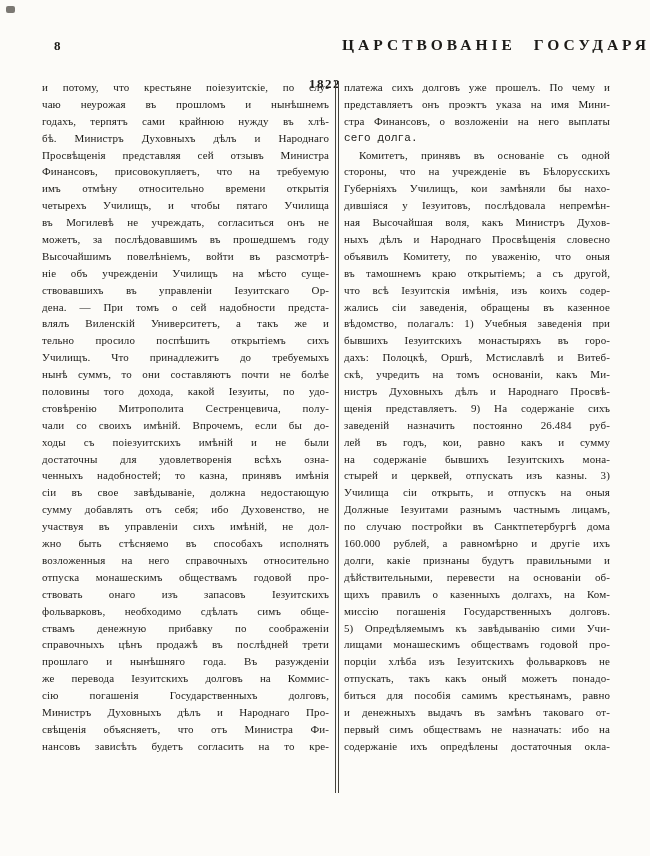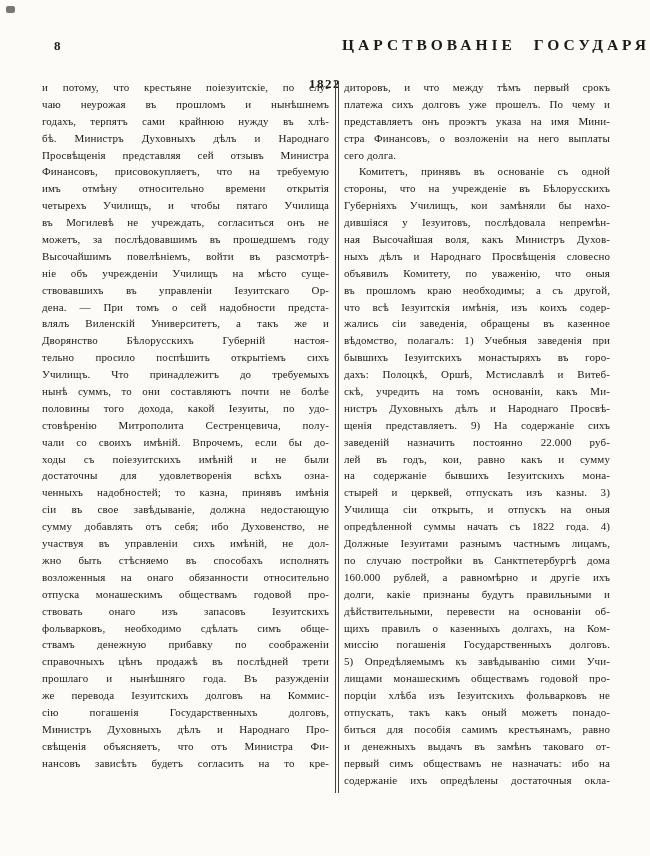--- a/index.html
+++ b/index.html
@@ -58,20 +58,21 @@
   .line {
     text-align: justify;
     text-align-last: justify;
     -moz-text-align-last: justify;
     text-justify: inter-word;
     white-space: normal;
     height: 16.9px; overflow: hidden;
   }
   .line.para-end {
     text-align-last: left;
+    font-family: Liberation Mono, monospace;
     -moz-text-align-last: left;
   }
   .line.indent { text-indent: 15px; }
 </style>
 </head>
 <body>
 
 <div class="page">
   <div class="scan-speck"></div>
 
@@ -91,76 +92,73 @@
         <div class="line">Финансовъ, присовокупляетъ, что на требуемую</div>
         <div class="line">имъ отмѣну относительно времени открытія</div>
         <div class="line">четырехъ Училищъ, и чтобы пятаго Училища</div>
         <div class="line">въ Могилевѣ не учреждать, согласиться онъ не</div>
         <div class="line">можетъ, за послѣдовавшимъ въ прошедшемъ году</div>
         <div class="line">Высочайшимъ повелѣніемъ, войти въ разсмотрѣ-</div>
         <div class="line">ніе объ учрежденіи Училищъ на мѣсто суще-</div>
         <div class="line">ствовавшихъ въ управленіи Іезуитскаго Ор-</div>
         <div class="line">дена. — При томъ о сей надобности предста-</div>
         <div class="line">влялъ Виленскій Университетъ, а такъ же и</div>
-        <div class="line">Дворянство Бѣлорусскихъ Губерній настоя-</div>
         <div class="line">тельно просило поспѣшить открытіемъ сихъ</div>
         <div class="line">Училищъ. Что принадлежитъ до требуемыхъ</div>
         <div class="line">нынѣ суммъ, то они составляютъ почти не болѣе</div>
         <div class="line">половины того дохода, какой Іезуиты, по удо-</div>
         <div class="line">стовѣренію Митрополита Сестренцевича, полу-</div>
         <div class="line">чали со своихъ имѣній. Впрочемъ, если бы до-</div>
         <div class="line">ходы съ поіезуитскихъ имѣній и не были</div>
         <div class="line">достаточны для удовлетворенія всѣхъ озна-</div>
         <div class="line">ченныхъ надобностей; то казна, принявъ имѣнія</div>
         <div class="line">сіи въ свое завѣдываніе, должна недостающую</div>
         <div class="line">сумму добавлять отъ себя; ибо Духовенство, не</div>
         <div class="line">участвуя въ управленіи сихъ имѣній, не дол-</div>
         <div class="line">жно быть стѣсняемо въ способахъ исполнять</div>
-        <div class="line">возложенныя на онаго обязанности относительно</div>
+        <div class="line">возложенныя на него справочныхъ относительно</div>
         <div class="line">отпуска монашескимъ обществамъ годовой про-</div>
         <div class="line">ствовать онаго изъ запасовъ Іезуитскихъ</div>
         <div class="line">фольварковъ, необходимо сдѣлать симъ обще-</div>
         <div class="line">ствамъ денежную прибавку по соображеніи</div>
         <div class="line">справочныхъ цѣнъ продажѣ въ послѣдней трети</div>
         <div class="line">прошлаго и нынѣшняго года. Въ разужденіи</div>
         <div class="line">же перевода Іезуитскихъ долговъ на Коммис-</div>
         <div class="line">сію погашенія Государственныхъ долговъ,</div>
         <div class="line">Министръ Духовныхъ дѣлъ и Народнаго Про-</div>
         <div class="line">свѣщенія объясняетъ, что отъ Министра Фи-</div>
         <div class="line">нансовъ зависѣть будетъ согласить на то кре-</div>
       </div>
     <div class="divider"></div>
     <div class="col col-right">
-        <div class="line">диторовъ, и что между тѣмъ первый срокъ</div>
         <div class="line">платежа сихъ долговъ уже прошелъ. По чему и</div>
         <div class="line">представляетъ онъ проэктъ указа на имя Мини-</div>
         <div class="line">стра Финансовъ, о возложеніи на него выплаты</div>
         <div class="line para-end">сего долга.</div>
         <div class="line indent">Комитетъ, принявъ въ основаніе съ одной</div>
         <div class="line">стороны, что на учрежденіе въ Бѣлорусскихъ</div>
         <div class="line">Губерніяхъ Училищъ, кои замѣняли бы нахо-</div>
         <div class="line">дившіяся у Іезуитовъ, послѣдовала непремѣн-</div>
         <div class="line">ная Высочайшая воля, какъ Министръ Духов-</div>
         <div class="line">ныхъ дѣлъ и Народнаго Просвѣщенія словесно</div>
         <div class="line">объявилъ Комитету, по уваженію, что оныя</div>
-        <div class="line">въ прошломъ краю необходимы; а съ другой,</div>
+        <div class="line">въ тамошнемъ краю открытіемъ; а съ другой,</div>
         <div class="line">что всѣ Іезуитскія имѣнія, изъ коихъ содер-</div>
         <div class="line">жались сіи заведенія, обращены въ казенное</div>
         <div class="line">вѣдомство, полагалъ: 1) Учебныя заведенія при</div>
         <div class="line">бывшихъ Іезуитскихъ монастыряхъ въ горо-</div>
         <div class="line">дахъ: Полоцкѣ, Оршѣ, Мстиславлѣ и Витеб-</div>
         <div class="line">скѣ, учредить на томъ основаніи, какъ Ми-</div>
         <div class="line">нистръ Духовныхъ дѣлъ и Народнаго Просвѣ-</div>
         <div class="line">щенія представляетъ. 9) На содержаніе сихъ</div>
-        <div class="line">заведеній назначить постоянно 22.000 руб-</div>
+        <div class="line">заведеній назначить постоянно 26.484 руб-</div>
         <div class="line">лей въ годъ, кои, равно какъ и сумму</div>
         <div class="line">на содержаніе бывшихъ Іезуитскихъ мона-</div>
         <div class="line">стырей и церквей, отпускать изъ казны. 3)</div>
         <div class="line">Училища сіи открыть, и отпускъ на оныя</div>
-        <div class="line">опредѣленной суммы начать съ 1822 года. 4)</div>
         <div class="line">Должные Іезуитами разнымъ частнымъ лицамъ,</div>
         <div class="line">по случаю постройки въ Санктпетербургѣ дома</div>
         <div class="line">160.000 рублей, а равномѣрно и другіе ихъ</div>
         <div class="line">долги, какіе признаны будутъ правильными и</div>
         <div class="line">дѣйствительными, перевести на основаніи об-</div>
         <div class="line">щихъ правилъ о казенныхъ долгахъ, на Ком-</div>
         <div class="line">миссію погашенія Государственныхъ долговъ.</div>
         <div class="line">5) Опредѣляемымъ къ завѣдыванію сими Учи-</div>
         <div class="line">лищами монашескимъ обществамъ годовой про-</div>
         <div class="line">порціи хлѣба изъ Іезуитскихъ фольварковъ не</div>

